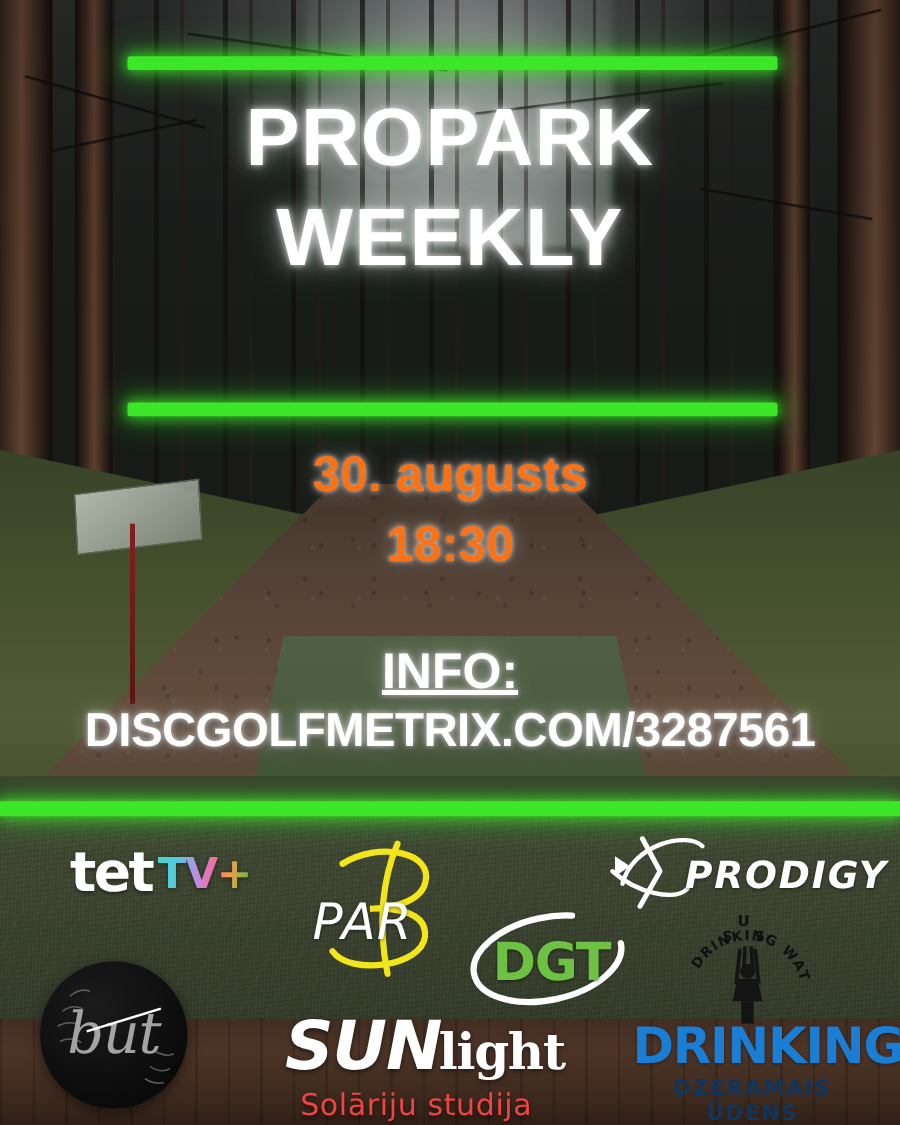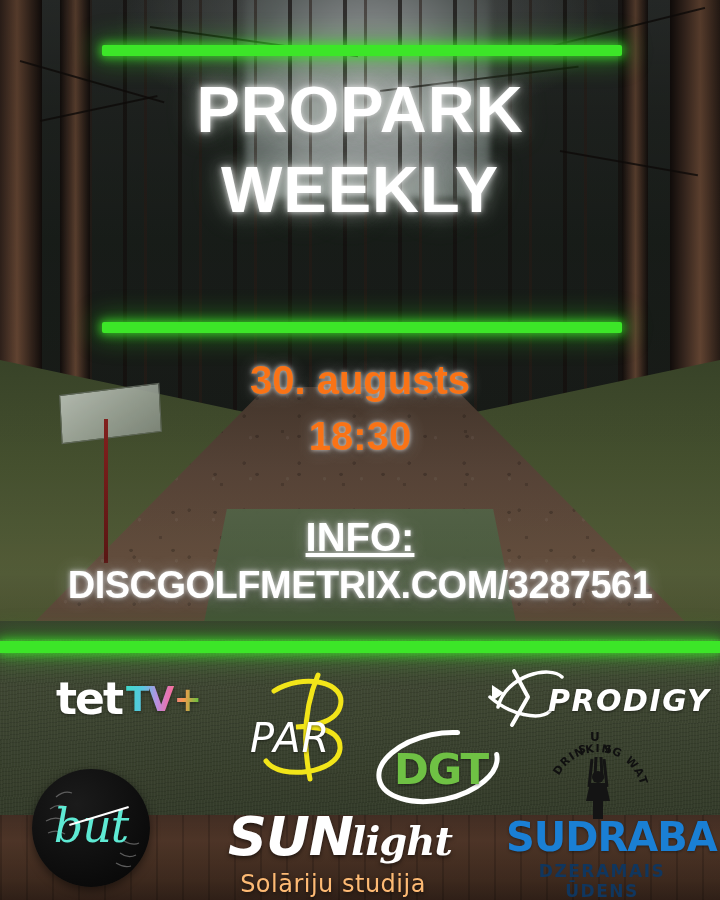--- a/index.html
+++ b/index.html
@@ -232,45 +232,45 @@
   
   .but-wrap { left:32px; top:116px; width:118px; height:118px; }
   .but-circle {
     position:absolute; inset:0; border-radius:50%;
     background:radial-gradient(circle at 38% 30%, #1b1b1b 0%, #0b0b0b 70%, #050505 100%);
     box-shadow:0 3px 10px rgba(0,0,0,.5);
   }
   .but-text {
     position:absolute; left:0; right:0; top:30px; text-align:center;
     font-family:"DejaVu Serif", serif;
-    font-style:italic; font-size:46px; color:#5eead4; letter-spacing:-1px;
+    font-style:italic; font-size:46px; color:#a3a3a3; letter-spacing:-1px;
   }
   .but-stroke {
     position:absolute; left:36px; top:46px; width:62px; height:2px;
     background:#fff; transform:rotate(-17deg);
   }
 
   
   .sun-wrap { left:228px; top:152px; width:210px; height:74px; text-align:center; }
   .sun-row { white-space:nowrap; }
   .sun-bold {
     font-family:"DejaVu Sans", sans-serif;
     font-weight:bold; font-style:italic; font-size:54px; color:#fff;
     letter-spacing:-1px;
     text-shadow:0 2px 4px rgba(0,0,0,.55);
   }
   .sun-script {
     font-family:"DejaVu Serif", serif;
-    font-style:italic; font-weight:bold; font-size:40px; color:#fff;
+    font-weight:bold; font-size:40px; color:#fff;
     letter-spacing:-1px; margin-left:-2px;
     text-shadow:0 2px 4px rgba(0,0,0,.55);
   }
   .sun-sub {
     font-family:"DejaVu Sans", sans-serif;
-    font-size:24px; color:#fdba74; margin-top:2px; letter-spacing:.5px;
+    font-size:24px; color:#ef4444; margin-top:2px; letter-spacing:.5px;
     text-shadow:0 2px 4px rgba(0,0,0,.55);
   }
 
   
   .sudraba-wrap { left:506px; top:164px; width:192px; height:70px; text-align:center; }
   .sudraba-word {
     font-family:"DejaVu Sans", sans-serif;
     font-weight:bold; font-size:40px; color:#1a7fd4; letter-spacing:-1px;
     line-height:1;
     text-shadow:0 1px 3px rgba(0,0,0,.4);
@@ -408,18 +408,18 @@
     </div>
 
     <div class="logo sun-wrap">
       <div class="sun-row">
         <span class="sun-bold">SUN</span><span class="sun-script">light</span>
       </div>
       <div class="sun-sub">Solāriju studija</div>
     </div>
 
     <div class="logo sudraba-wrap">
-      <div class="sudraba-word">SUDRABA</div>
+      <div class="sudraba-word">DRINKING</div>
       <div class="sudraba-sub">DZERAMAIS ŪDENS</div>
     </div>
 
   </div>
 </div>
 
 </body></html>

